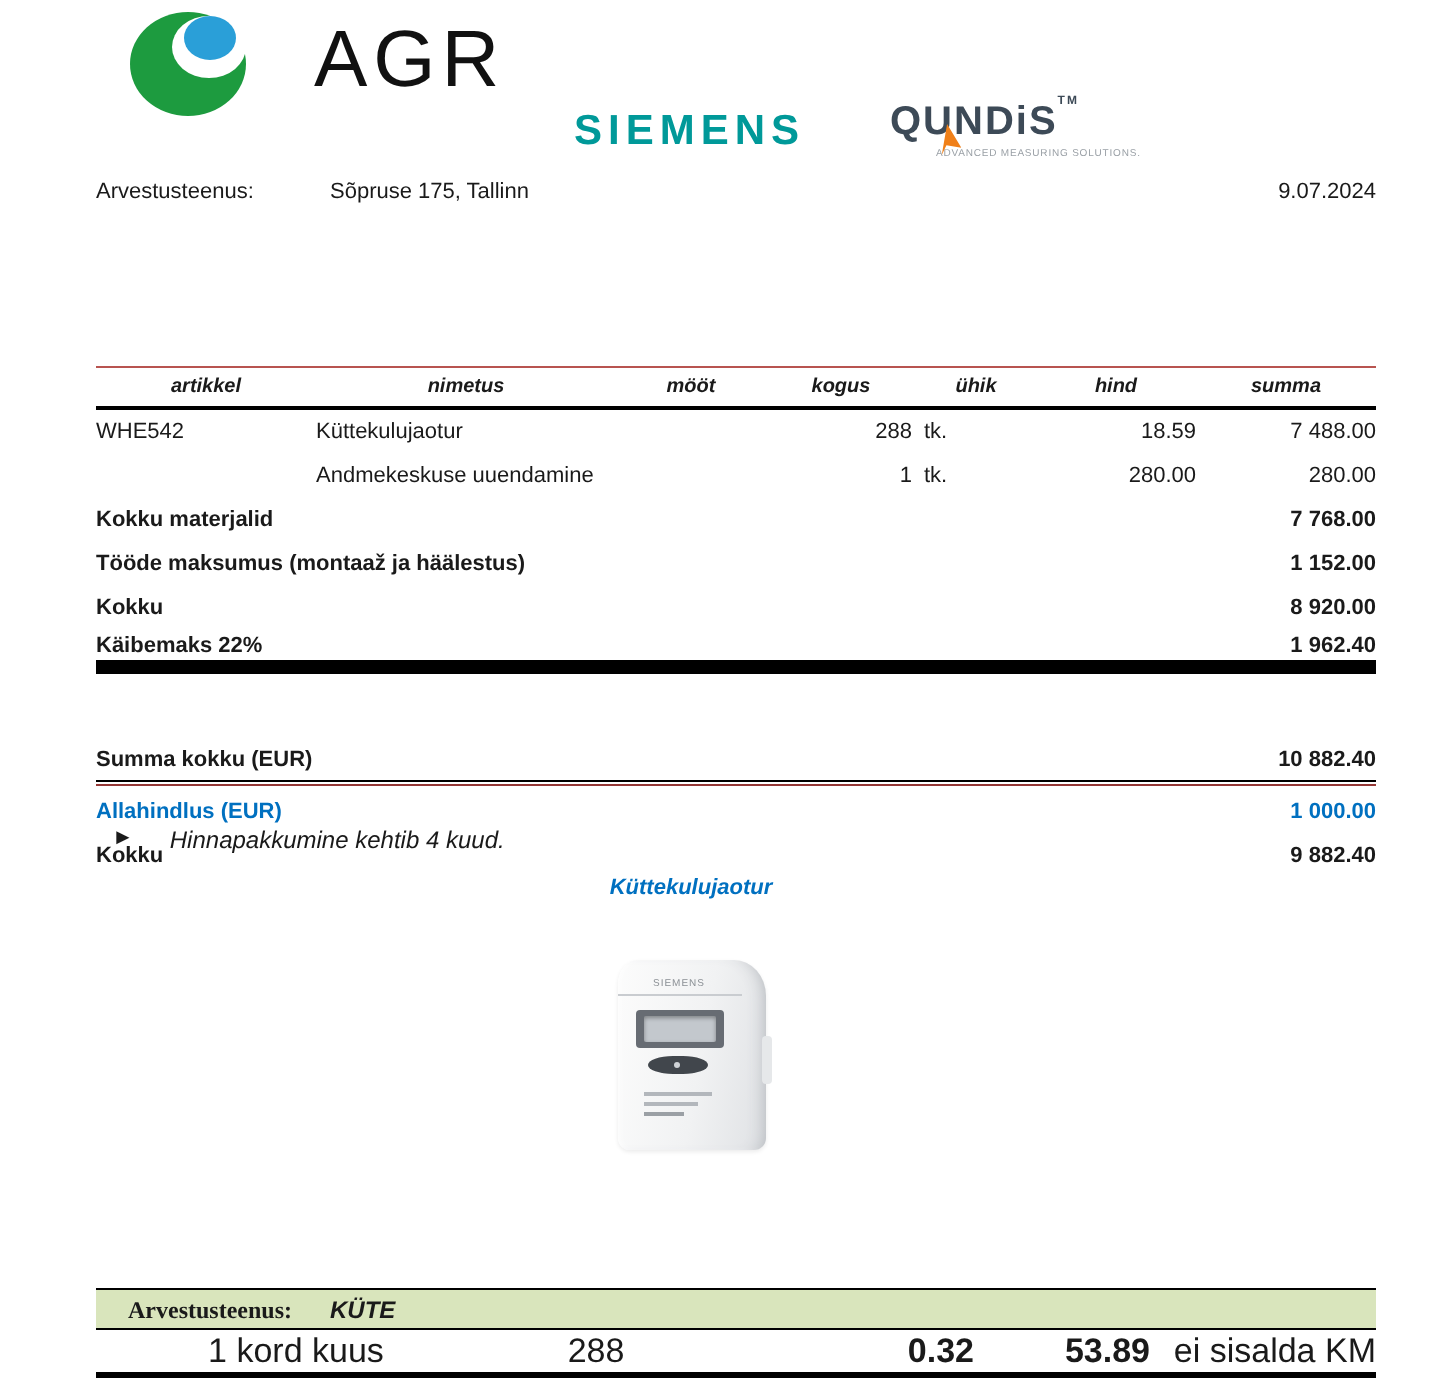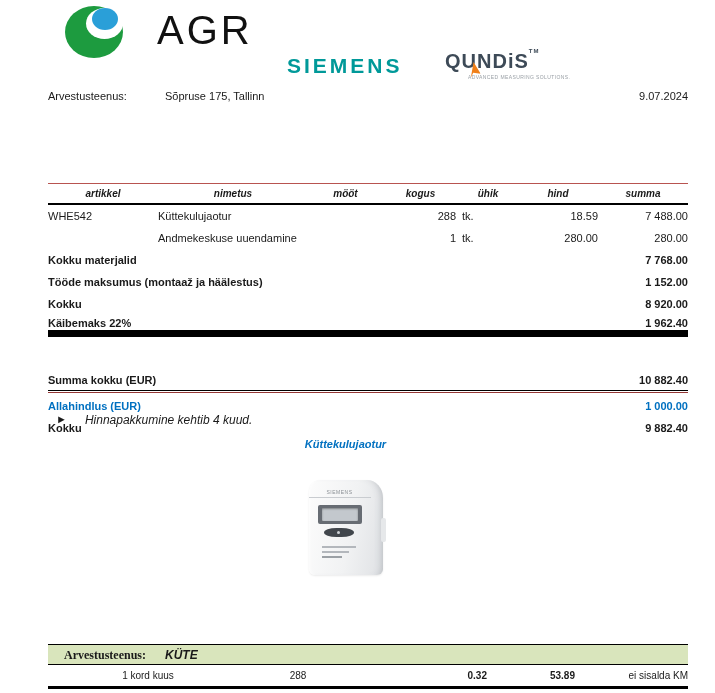--- a/index.html
+++ b/index.html
@@ -98,21 +98,21 @@
   .device-tab { position:absolute; right:-3px; top:38px; width:5px; height:24px;
                 background:#e6e8ea; border-radius:2px; }
 
   
   .footer { position:absolute; left:0; top:644px; width:640px; }
   .service-banner { position:relative; height:21px; background:#d9e5bc;
                     border-top:1px solid #000; border-bottom:1px solid #000;
                     font-size:12px; font-weight:bold; line-height:20px; }
   .service-label { position:absolute; left:16px;font-family:Liberation Serif, serif; }
   .service-name { position:absolute; left:117px; font-style:italic; }
-  .service-row { position:relative; height:21px; font-size:10px; line-height:21px; }
+  .service-row { position:relative; height:21px; font-size:17px; line-height:21px; }
   .sr-freq { position:absolute; left:0; width:200px; text-align:center; }
   .sr-qty { position:absolute; left:200px; width:100px; text-align:center; }
   .sr-price { position:absolute; left:369px; width:70px; text-align:right; font-weight:bold; }
   .sr-total { position:absolute; left:457px; width:70px; text-align:right; font-weight:bold; }
   .sr-vat { position:absolute; right:0; text-align:right; }
   .bottom-bar { height:3px; background:#000; }
 </style>
 </head>
 <body>
 

